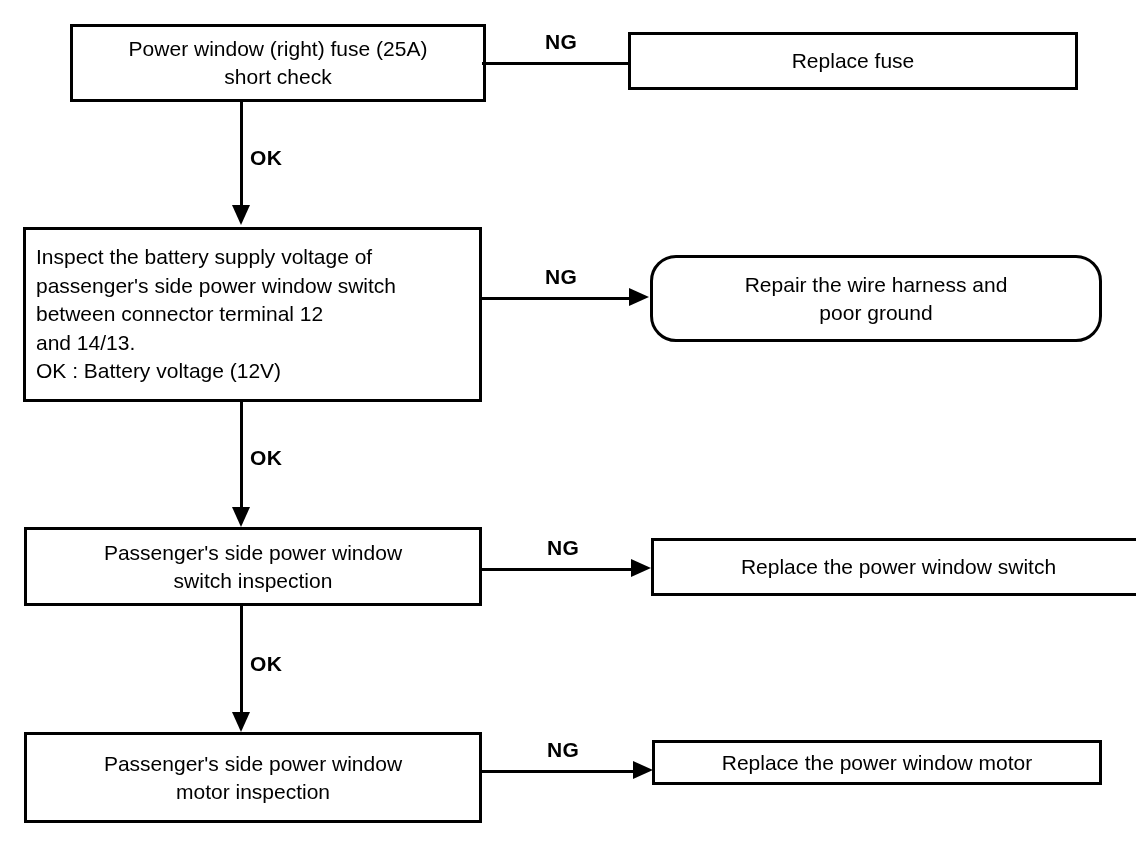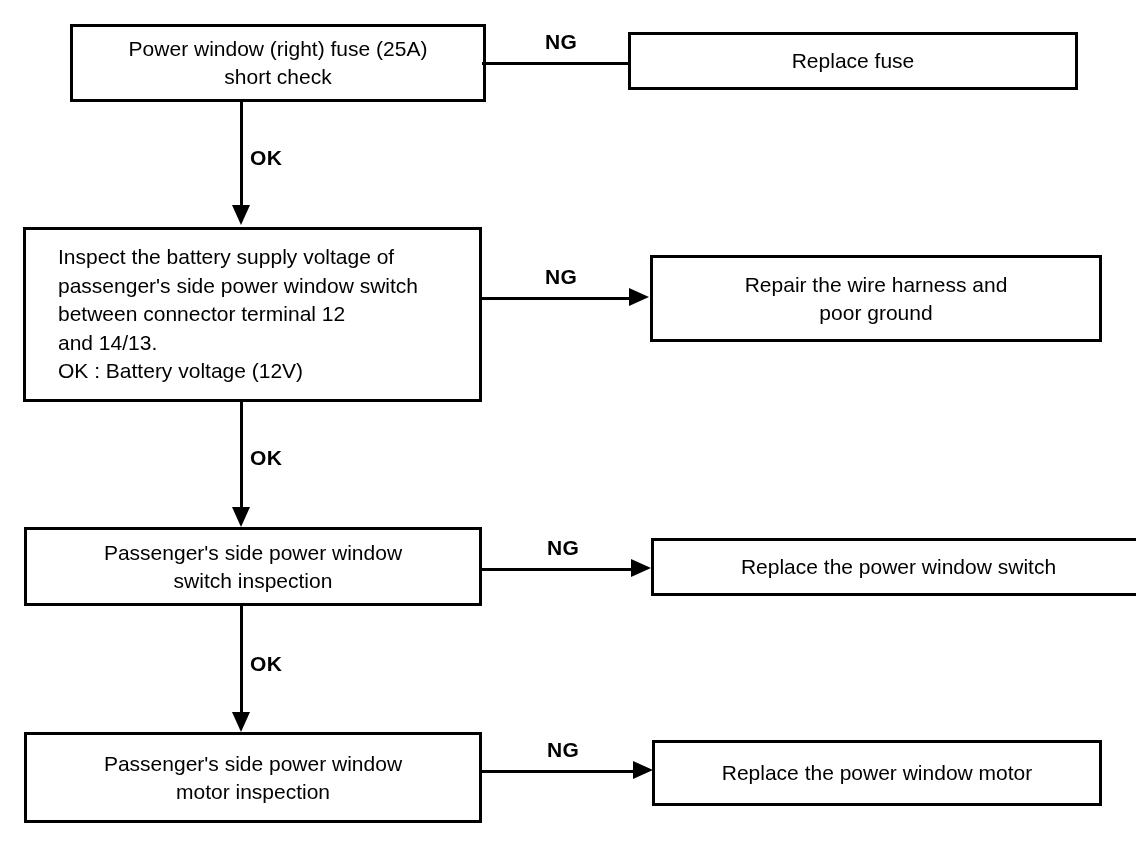--- a/index.html
+++ b/index.html
@@ -26,21 +26,21 @@
     justify-content: center;
     text-align: center;
     line-height: 1.32;
     font-size: 21px;
     white-space: pre-line;
     padding: 2px 6px;
   }
   .node.left-align {
     justify-content: flex-start;
     text-align: left;
-    padding-left: 32px;
+    padding-left: 10px;
     line-height: 1.36;
   }
   .edge-h {
     position: absolute;
     height: 0;
     border-top: 3px solid #000000;
   }
   .edge-v {
     position: absolute;
     width: 0;
@@ -91,21 +91,21 @@
   <div class="node left-align" style="left:23px; top:227px; width:459px; height:175px;">Inspect the battery supply voltage of
 passenger's side power window switch
 between connector terminal 12
 and 14/13.
 OK : Battery voltage (12V)</div>
 
   <div class="edge-h" style="left:482px; top:297px; width:150px;"></div>
   <div class="arrowhead-right" style="left:629px; top:288px;"></div>
   <div class="edge-label" style="left:545px; top:265px;">NG</div>
 
-  <div class="node" style="left:650px; top:255px; width:452px; height:87px;">Repair the wire harness and
+  <div class="node" style="left:650px; top:255px; width:452px; height:87px;border-radius:26px;">Repair the wire harness and
 poor ground</div>
 
   <div class="edge-v" style="left:240px; top:402px; height:107px;"></div>
   <div class="arrowhead-down" style="left:232px; top:507px;"></div>
   <div class="edge-label" style="left:250px; top:446px;">OK</div>
 
   <div class="node" style="left:24px; top:527px; width:458px; height:79px;">Passenger's side power window
 switch inspection</div>
 
   <div class="edge-h" style="left:482px; top:568px; width:152px;"></div>
@@ -118,15 +118,15 @@
   <div class="arrowhead-down" style="left:232px; top:712px;"></div>
   <div class="edge-label" style="left:250px; top:652px;">OK</div>
 
   <div class="node" style="left:24px; top:732px; width:458px; height:91px;">Passenger's side power window
 motor inspection</div>
 
   <div class="edge-h" style="left:482px; top:770px; width:154px;"></div>
   <div class="arrowhead-right" style="left:633px; top:761px;"></div>
   <div class="edge-label" style="left:547px; top:738px;">NG</div>
 
-  <div class="node" style="left:652px; top:740px; width:450px; height:66px;">Replace the power window motor</div>
+  <div class="node" style="left:652px; top:740px; width:450px; height:45px;">Replace the power window motor</div>
 
 </div>
 
 </body></html>

